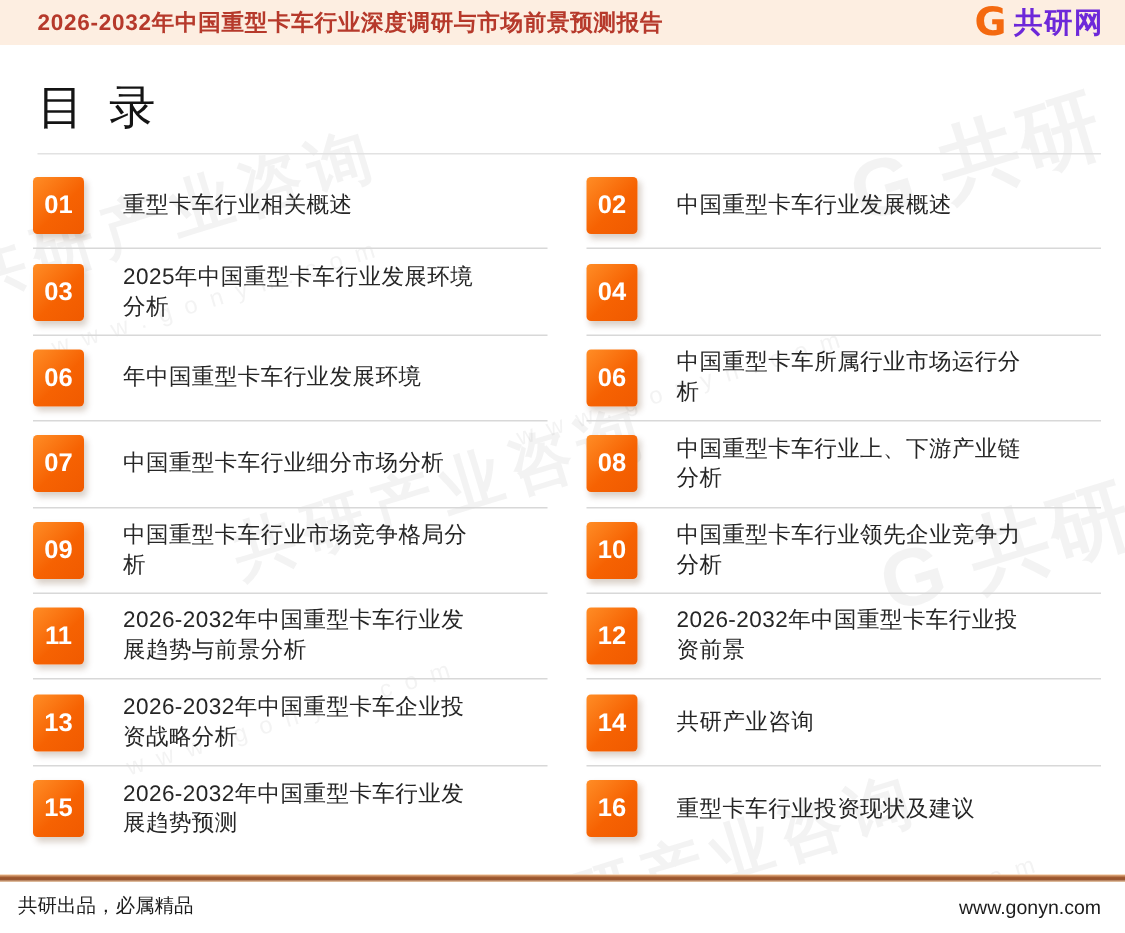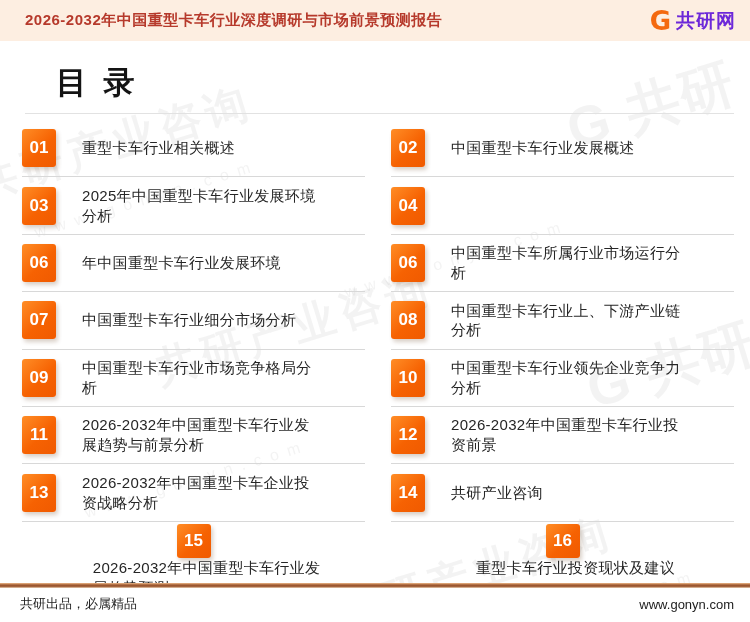--- a/index.html
+++ b/index.html
@@ -13,69 +13,69 @@
   .wm-layer { position:absolute; inset:0; pointer-events:none; z-index:0; }
   .wm {
     position:absolute; white-space:nowrap; font-weight:bold;
     color:#8f8f8f; opacity:0.10; transform:rotate(-17deg);
   }
   .wm-big   { font-size:42px; letter-spacing:6px; }
   .wm-logo  { font-size:54px; letter-spacing:2px; }
   .wm-url   { font-size:16px; letter-spacing:9px; font-weight:normal; }
   
   .hdr {
-    position:relative; z-index:2; height:41px; background:#fdeee1;
+    position:relative; z-index:2; height:30px; background:#fdeee1;
     display:flex; align-items:center; justify-content:space-between;
     padding:0 14px 0 25px;
   }
   .hdr-title { font-size:15px; font-weight:bold; color:#b6392b; letter-spacing:0.5px; }
   .logo { display:flex; align-items:center; gap:5px; cursor:pointer; }
   .logo-g {
     font-size:26px; font-weight:800; color:#f4690f; line-height:1;
     font-family:"DejaVu Sans","Liberation Sans",sans-serif;
   }
   .logo-name { font-size:19px; font-weight:bold; color:#6d28d9; letter-spacing:1px; }
   
   .toc-head { position:relative; z-index:2; margin:21px 25px 0 25px; display:flex; align-items:baseline; }
-  .toc-zh { font-size:31px; font-weight:bold; color:#141414; letter-spacing:4px;margin-left:31px; }
+  .toc-zh { font-size:31px; font-weight:normal; color:#141414; letter-spacing:4px; }
   .toc-en { font-size:22px; color:#c9c9c9; margin-left:12px; letter-spacing:3px; }
   .rule { position:relative; z-index:2; margin:9px 16px 0 25px; border-top:1px solid #e2e2e2; }
   
   .grid {
     position:relative; z-index:2;
     margin:6px 16px 0 22px;
     display:grid; grid-template-columns:1fr 1fr;
     column-gap:26px; grid-auto-rows:57.4px;
   }
   .cell {
     display:flex; align-items:center;
     border-bottom:1px solid #d8d8d8;
     padding:2px 0;
   }
-  .cell:nth-last-child(-n+2) { border-bottom:none;flex-direction:column; }
+  .cell:nth-last-child(-n+2) { border-bottom:none; }
   .num {
     flex:0 0 34px; width:34px; height:38px; border-radius:3px;
     background:linear-gradient(135deg,#ff8d26 0%,#f66202 55%,#f05a00 100%);
     color:#ffffff; font-size:17px; font-weight:bold;
     display:flex; align-items:center; justify-content:center;
     box-shadow:2px 3px 4px rgba(80,40,0,0.22);
   }
   .t {
     margin-left:26px; font-size:15px; color:#262626;
     line-height:1.32; white-space:pre-line; letter-spacing:0.3px;
   }
   
   .ftr { position:absolute; left:0; right:0; bottom:0; z-index:2; background:#ffffff; }
   .ftr-bar {
     height:5px;
     background:linear-gradient(180deg,#eeba8a 0%,#a05a31 40%,#96522c 65%,#ecd0b2 100%);
   }
   .ftr-row {
     display:flex; justify-content:space-between; align-items:center;
-    padding:7px 16px 9px 20px; font-size:13px; color:#1c1c1c;
+    padding:7px 16px 9px 12px; font-size:13px; color:#1c1c1c;
   }
   .ftr-url { color:#1c1c1c; cursor:pointer; }
 </style>
 </head>
 <body>
 
 <div class="page">
 
   <div class="wm-layer">
     <span class="wm wm-big" style="left:-30px;  top:115px;">共研产业咨询</span>

